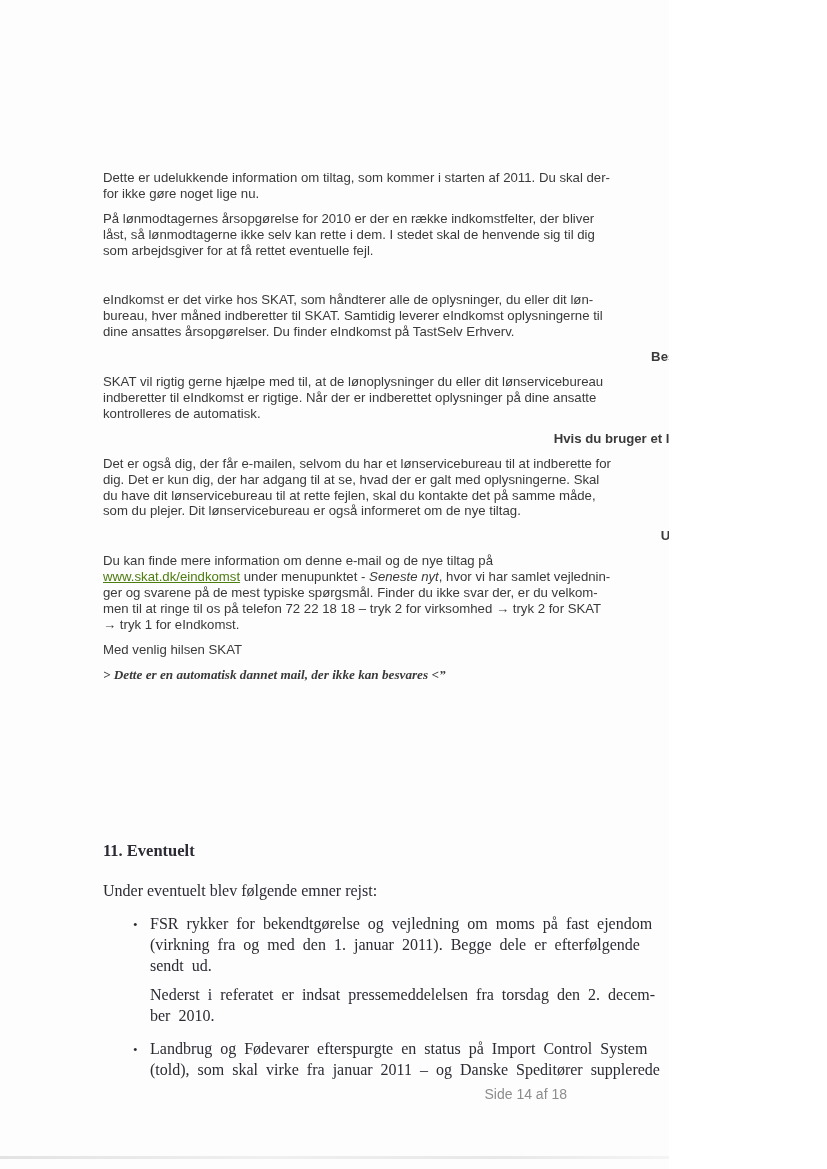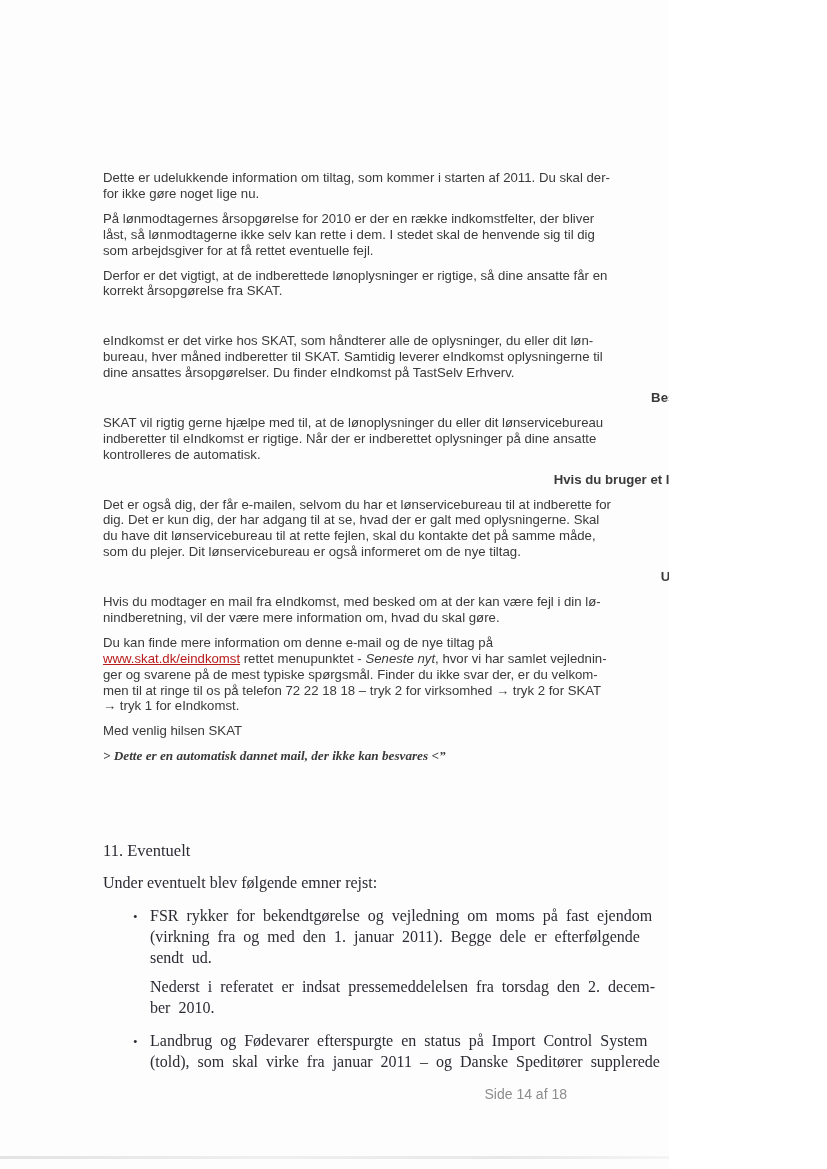--- a/index.html
+++ b/index.html
@@ -23,41 +23,41 @@
     color: #3a3a3a;
   }
   .memo p, .memo h3 {
     margin: 0 0 9px 0;
     white-space: pre-line;
     font-size: 13.2px;
   }
   .memo h3 { font-weight: bold; text-align: right; }
   .auto-note { font-weight: bold; font-style: italic; font-family: Liberation Serif, serif; }
   a.link {
-    color: #b91c1c;
+    color: #4d7c0f;
     text-decoration: underline;
     cursor: pointer;
   }
   .memo em { font-style: italic; text-align: center; }
 
   
   .minutes {
     position: absolute;
     left: 103px;
     top: 840px;
     width: 660px;
     font-family: "Liberation Serif", serif;
     font-size: 16px;
     line-height: 21px;
     color: #2b2b33;
   }
   .minutes h2 {
     font-size: 16.5px;
-    font-weight: normal;
-    margin: 0 0 11px 0;
+    font-weight: bold;
+    margin: 0 0 19px 0;
   }
   .minutes .intro { margin: 8px 0 12px 0; }
   .bullet-item {
     position: relative;
     padding-left: 47px;
     margin: 12px 0 0 0;
     word-spacing: 4px;
   }
   .bullet-item .marker {
     position: absolute;
@@ -97,45 +97,41 @@
 <body>
 
 <div class="page">
 
   <section class="memo">
     <p>Dette er udelukkende information om tiltag, som kommer i starten af 2011. Du skal der-
 for ikke gøre noget lige nu.</p>
     <p>På lønmodtagernes årsopgørelse for 2010 er der en række indkomstfelter, der bliver
 låst, så lønmodtagerne ikke selv kan rette i dem. I stedet skal de henvende sig til dig
 som arbejdsgiver for at få rettet eventuelle fejl.</p>
-    <p>Derfor er det vigtigt, at de indberettede lønoplysninger er rigtige, så dine ansatte får en
-korrekt årsopgørelse fra SKAT.</p>
 
     <h3>eIndkomst</h3>
     <p>eIndkomst er det virke hos SKAT, som håndterer alle de oplysninger, du eller dit løn-
 bureau, hver måned indberetter til SKAT. Samtidig leverer eIndkomst oplysningerne til
 dine ansattes årsopgørelser. Du finder eIndkomst på TastSelv Erhverv.</p>
 
     <h3>Besked fra referatet</h3>
     <p>SKAT vil rigtig gerne hjælpe med til, at de lønoplysninger du eller dit lønservicebureau
 indberetter til eIndkomst er rigtige. Når der er indberettet oplysninger på dine ansatte
 kontrolleres de automatisk.</p>
 
     <h3>Hvis du bruger et lønservicebureau</h3>
     <p>Det er også dig, der får e-mailen, selvom du har et lønservicebureau til at indberette for
 dig. Det er kun dig, der har adgang til at se, hvad der er galt med oplysningerne. Skal
 du have dit lønservicebureau til at rette fejlen, skal du kontakte det på samme måde,
 som du plejer. Dit lønservicebureau er også informeret om de nye tiltag.</p>
 
     <h3>Under information</h3>
-    <p>Hvis du modtager en mail fra eIndkomst, med besked om at der kan være fejl i din lø-
-nindberetning, vil der være mere information om, hvad du skal gøre.</p>
 
     <p><span>Du kan finde mere information om denne e-mail og de nye tiltag på
-</span><a class="link" href="#">www.skat.dk/eindkomst</a><span> rettet menupunktet - </span><em>Seneste nyt</em><span>, hvor vi har samlet vejlednin-
+</span><a class="link" href="#">www.skat.dk/eindkomst</a><span> under menupunktet - </span><em>Seneste nyt</em><span>, hvor vi har samlet vejlednin-
 ger og svarene på de mest typiske spørgsmål. Finder du ikke svar der, er du velkom-
 men til at ringe til os på telefon 72 22 18 18 – tryk 2 for virksomhed → tryk 2 for SKAT
 → tryk 1 for eIndkomst.</span></p>
 
     <p>Med venlig hilsen SKAT</p>
     <p class="auto-note">&gt; Dette er en automatisk dannet mail, der ikke kan besvares &lt;”</p>
   </section>
 
   <section class="minutes">
     <h2>11. Eventuelt</h2>

